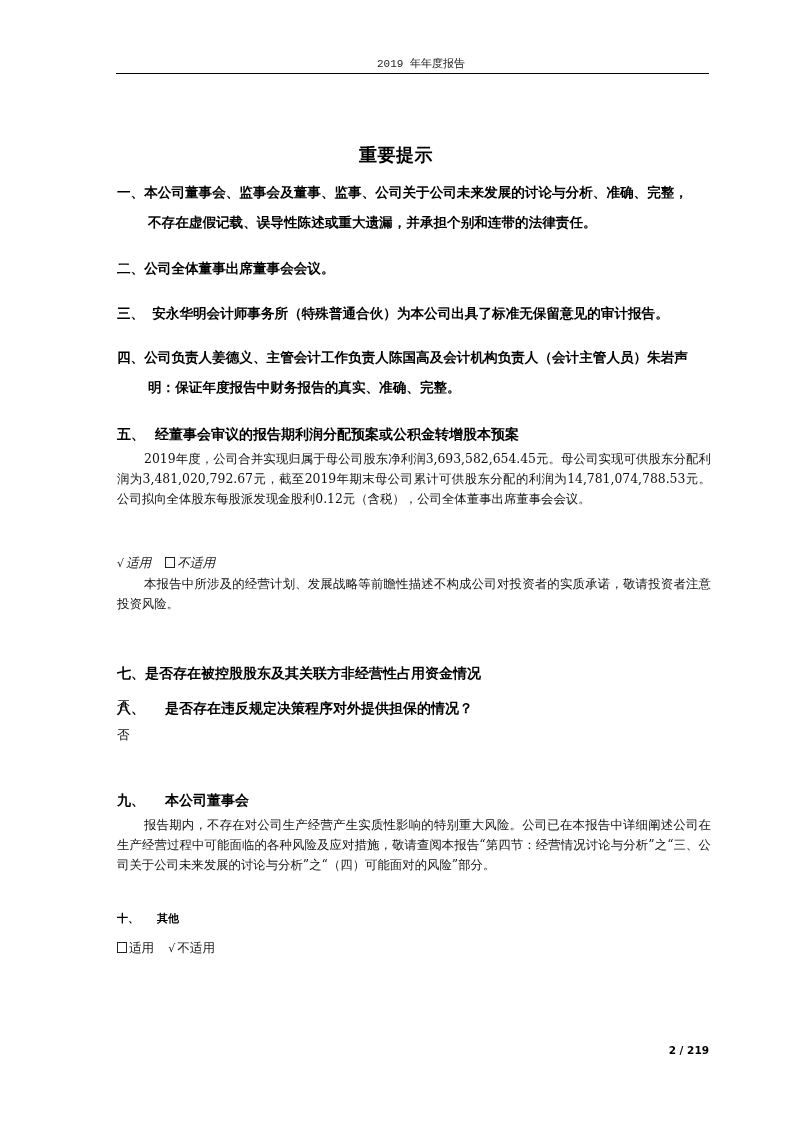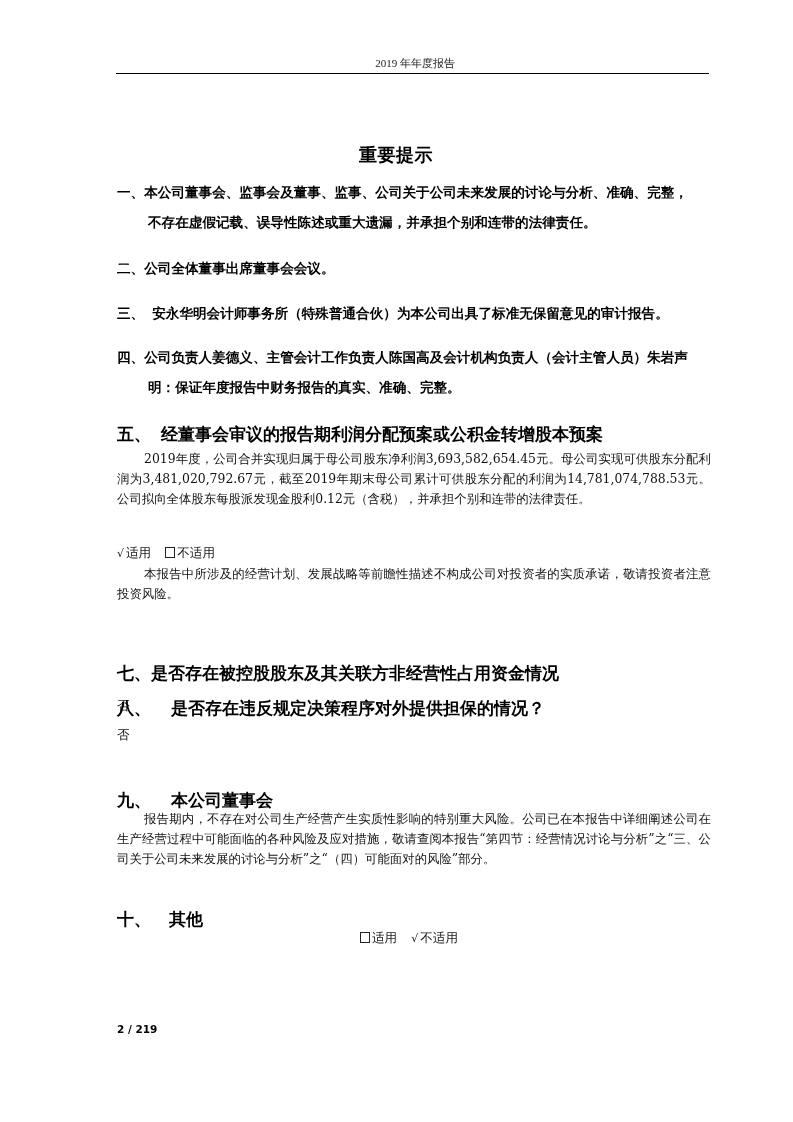--- a/index.html
+++ b/index.html
@@ -9,25 +9,25 @@
       background: #ffffff;
       color: #000000;
       overflow: hidden;
     }
     body {
       position: relative;
       font-family: "DejaVu Serif", "Liberation Serif", serif;
     }
     .page-header {
       position: absolute;
-      left: 119px;
+      left: 125px;
       top: 56px;
       width: 592px;
       text-align: center;
-      font-family: Liberation Serif, serif;
+      font-family: Liberation Mono, monospace;
       font-size: 11px;
       color: #222;
     }
     .header-rule {
       position: absolute;
       left: 116px;
       top: 73px;
       width: 593px;
       height: 0;
       border-top: 1.2px solid #000;
@@ -55,21 +55,21 @@
       line-height: 30px;
       white-space: nowrap;
     }
     .h-big .cont {
       display: block;
       padding-left: 31px;
     }
     .h-small {
       font-family: "DejaVu Sans", "Liberation Sans", sans-serif;
       font-weight: bold;
-      font-size: 17px;
+      font-size: 14px;
       line-height: 18px;
       white-space: nowrap;
     }
     .h-small .num { display: inline-block; }
     .body-text {
       font-family: "DejaVu Serif", "Liberation Serif", serif;
       font-size: 12.4px;
       line-height: 20px;
       color: #111;
       text-align: justify;
@@ -95,22 +95,22 @@
     .answer {
       font-family: "DejaVu Serif", "Liberation Serif", serif;
       font-size: 12.6px;
       line-height: 20px;
       color: #111;
     }
     .page-number {
       position: absolute;
       left: 117px;
       width: 592px;
-      top: 1023px;
-      text-align: left;
+      top: 1044px;
+      text-align: right;
       font-family: "DejaVu Sans", "Liberation Sans", sans-serif;
       font-weight: bold;
       font-size: 10.5px;
     }
   </style>
 </head>
 <body>
 
 <div class="page-header">2019 年年度报告</div>
 <div class="header-rule"></div>
@@ -132,25 +132,25 @@
 
 <div class="block h-big" style="top:342px;">
   <span>四、</span><span>公司负责人姜德义、主管会计工作负责人陈国高及会计机构负责人（会计主管人员）朱岩声</span>
   <span class="cont">明：保证年度报告中财务报告的真实、准确、完整。</span>
 </div>
 
 <div class="block" style="top:425px;">
   <div class="h-small">
     <span class="num">五、</span><span style="display:inline-block;width:10px;"></span><span>经董事会审议的报告期利润分配预案或公积金转增股本预案</span>
   </div>
-  <p class="body-text" style="margin-top:6px;">2019年度，公司合并实现归属于母公司股东净利润3,693,582,654.45元。母公司实现可供股东分配利润为3,481,020,792.67元，截至2019年期末母公司累计可供股东分配的利润为14,781,074,788.53元。公司拟向全体股东每股派发现金股利0.12元（含税），并承担个别和连带的法律责任。</p>
+  <p class="body-text" style="margin-top:6px;">2019年度，公司合并实现归属于母公司股东净利润3,693,582,654.45元。母公司实现可供股东分配利润为3,481,020,792.67元，截至2019年期末母公司累计可供股东分配的利润为14,781,074,788.53元。公司拟向全体股东每股派发现金股利0.12元（含税），公司全体董事出席董事会会议。</p>
 </div>
 
 <div class="block" style="top:543px;">
-  <div class="check-line" style="">
+  <div class="check-line" style="margin-top:10px;font-style:italic;">
     <span class="opt"><span class="tick">√</span><span>适用</span></span>
     <span class="opt"><span class="box"></span><span>不适用</span></span>
   </div>
   <p class="body-text">本报告中所涉及的经营计划、发展战略等前瞻性描述不构成公司对投资者的实质承诺，敬请投资者注意投资风险。</p>
 </div>
 
 <div class="block" style="top:652px;margin-top:12px;">
   <div class="h-small">
     <span class="num">七、</span><span>是否存在被控股股东及其关联方非经营性占用资金情况</span>
   </div>
@@ -161,26 +161,26 @@
   <div class="h-small">
     <span class="num">八、</span><span style="display:inline-block;width:20px;"></span><span>是否存在违反规定决策程序对外提供担保的情况？</span>
   </div>
   <div class="answer" style="margin-top:8px;">否</div>
 </div>
 
 <div class="block" style="top:791px;">
   <div class="h-small">
     <span class="num">九、</span><span style="display:inline-block;width:20px;"></span><span>本公司董事会</span>
   </div>
-  <p class="body-text" style="">报告期内，不存在对公司生产经营产生实质性影响的特别重大风险。公司已在本报告中详细阐述公司在生产经营过程中可能面临的各种风险及应对措施，敬请查阅本报告“第四节：经营情况讨论与分析”之“三、公司关于公司未来发展的讨论与分析”之“（四）可能面对的风险”部分。</p>
+  <p class="body-text" style="margin-top:6px;">报告期内，不存在对公司生产经营产生实质性影响的特别重大风险。公司已在本报告中详细阐述公司在生产经营过程中可能面临的各种风险及应对措施，敬请查阅本报告“第四节：经营情况讨论与分析”之“三、公司关于公司未来发展的讨论与分析”之“（四）可能面对的风险”部分。</p>
 </div>
 
 <div class="block" style="top:910px;">
-  <div class="h-small" style="font-size:17px;">
+  <div class="h-small" style="font-size:11px;">
     <span class="num">十、</span><span style="display:inline-block;width:18px;"></span><span>其他</span>
   </div>
-  <div class="check-line" style="text-align:center;">
+  <div class="check-line" style="margin-top:10px;">
     <span class="opt"><span class="box"></span><span>适用</span></span>
     <span class="opt"><span class="tick">√</span><span>不适用</span></span>
   </div>
 </div>
 
 <div class="page-number">2 / 219</div>
 
 </body></html>

